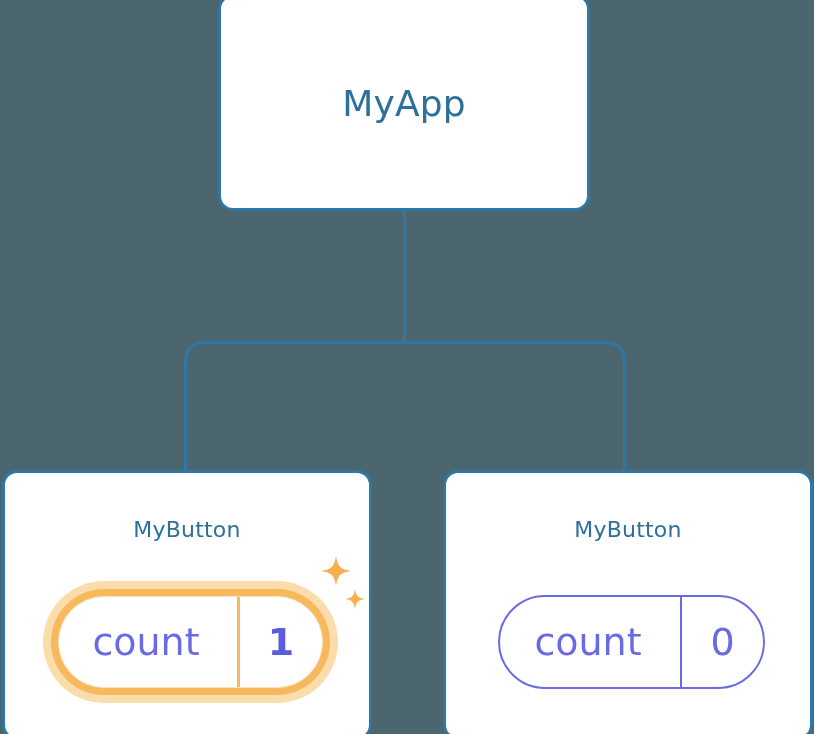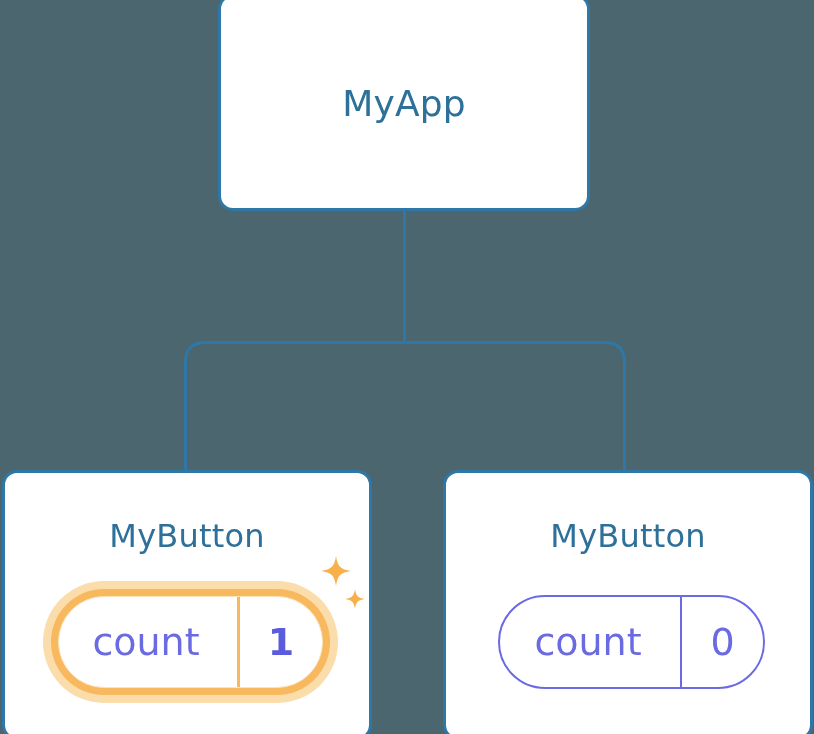--- a/index.html
+++ b/index.html
@@ -68,21 +68,21 @@
   .node-child {
     width: 370px;
     height: 270px;
     top: 470px;
   }
   #node-mybutton-left  { left: 2px; }
   #node-mybutton-right { left: 443px; }
 
   .node-child .node-title {
     top: 515px;
-    font-size: 32px;
+    font-size: 22px;
     position: absolute;
   }
   .node-child > .node-title {
     top: 44px;
   }
 
   
   .state-pill {
     position: absolute;
     box-sizing: border-box;

